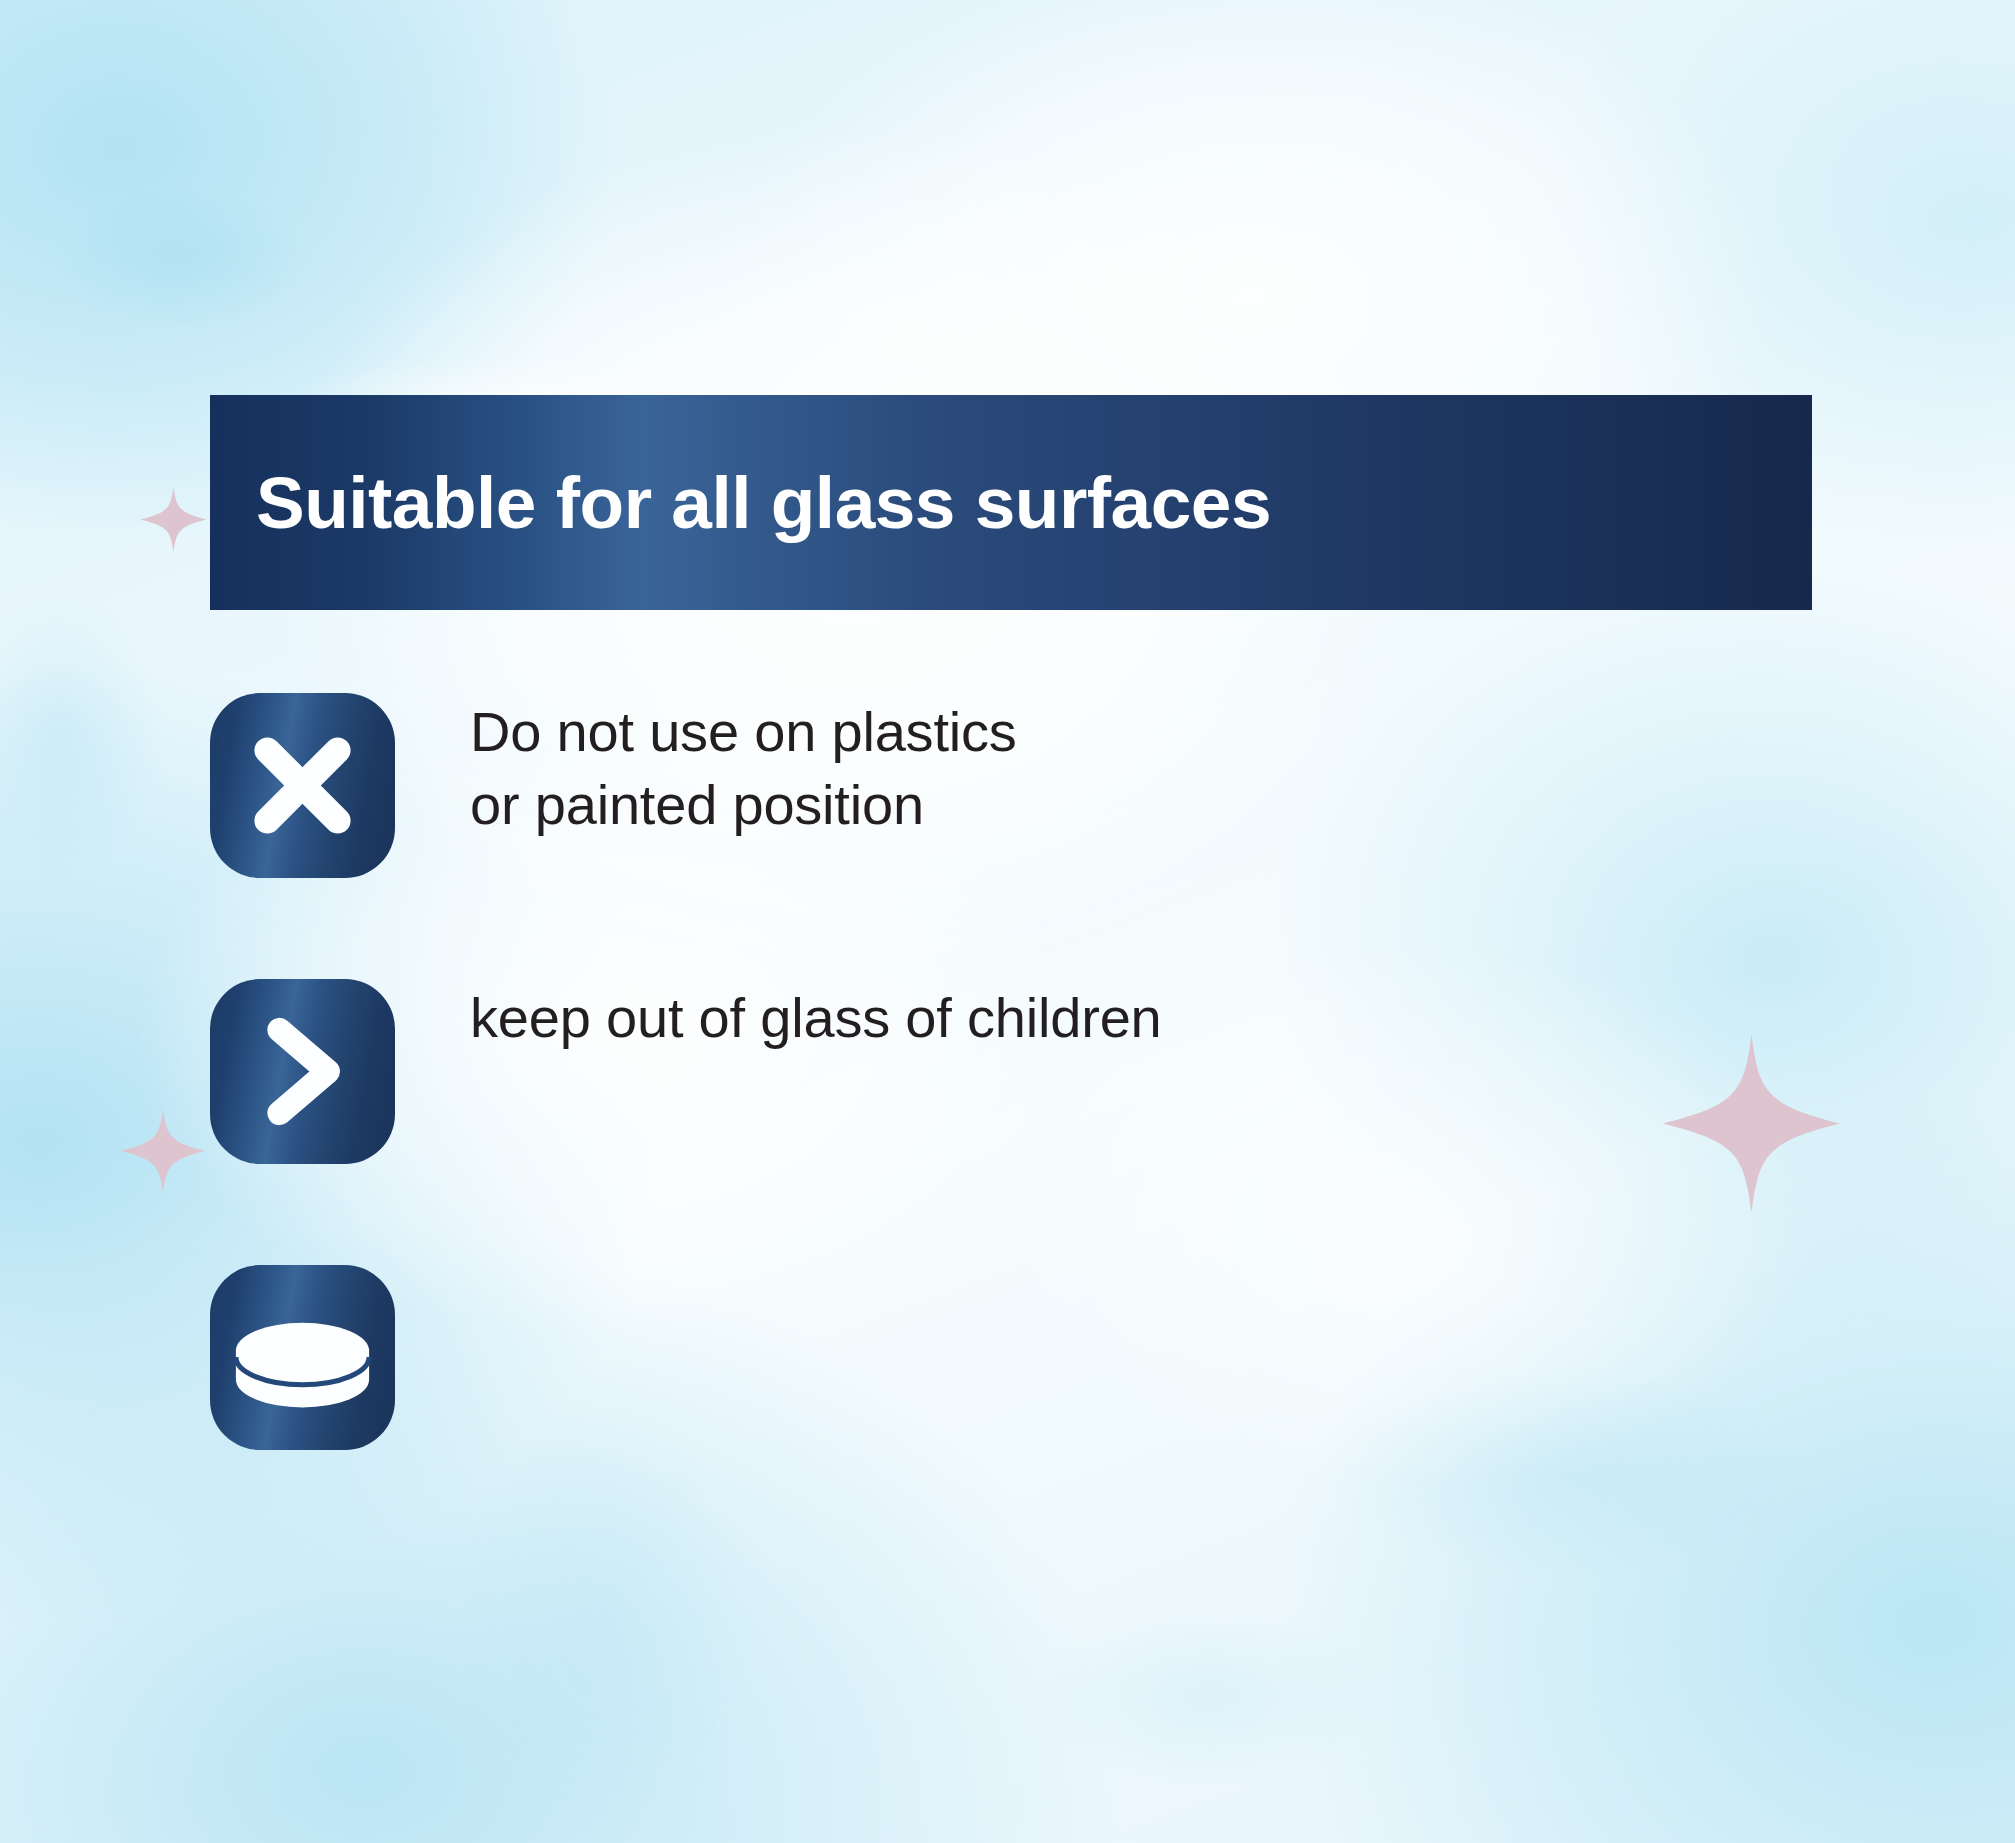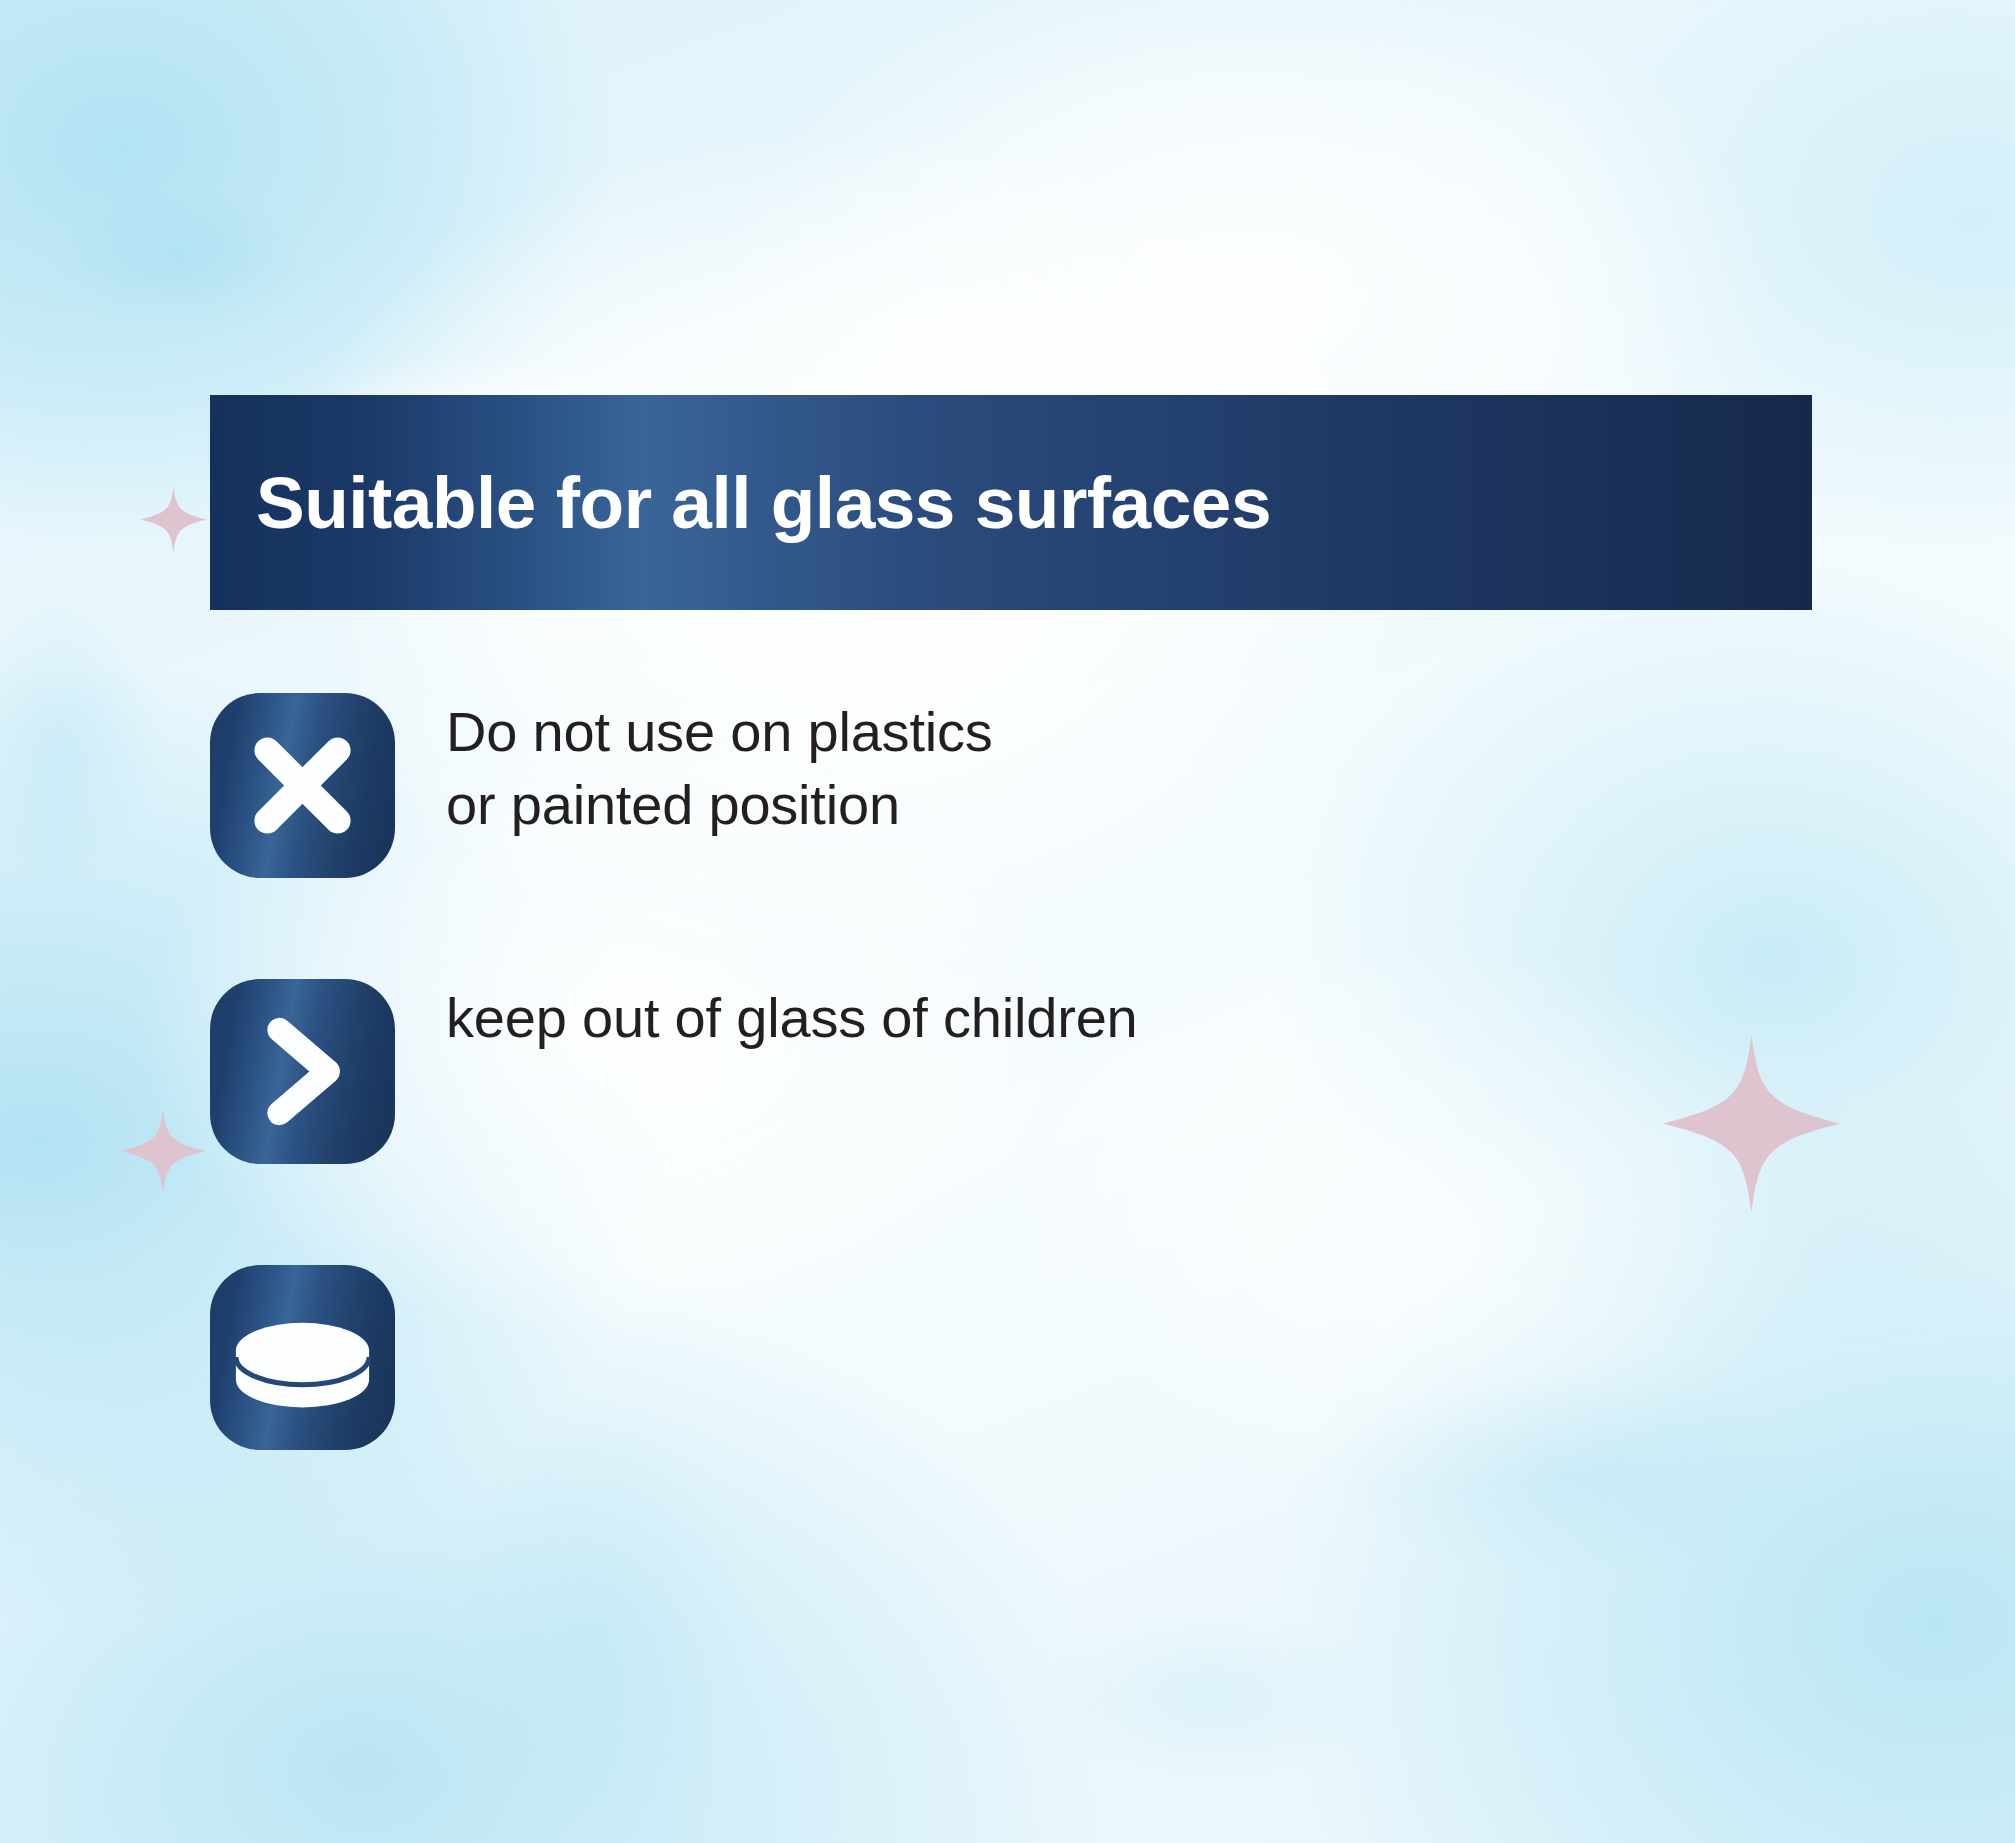--- a/index.html
+++ b/index.html
@@ -136,21 +136,21 @@
   .row-text {
     flex: 1 1 auto;
     padding-left: 51px;
     padding-top: 2.8px;
     color: #231f20;
     font-size: 56px;
     font-weight: 500;
     line-height: 1.30;
     letter-spacing: -0.2px;
   }
-  .row-text .line { white-space: nowrap; display: block; }
+  .row-text .line { white-space: nowrap; display: block; margin-left: 24px; }
 
   
   .sparkle {
     position: absolute;
     pointer-events: none;
   }
   .sparkle svg { display: block; width: 100%; height: 100%; }
   .sparkle--a { left: 139px;  top: 485px; width: 69px; height: 69px; }
   .sparkle--b { left: 119px;  top: 1107px; width: 88px; height: 88px; }
   .sparkle--c { left: 1659px; top: 1031px; width: 185px; height: 185px; }

